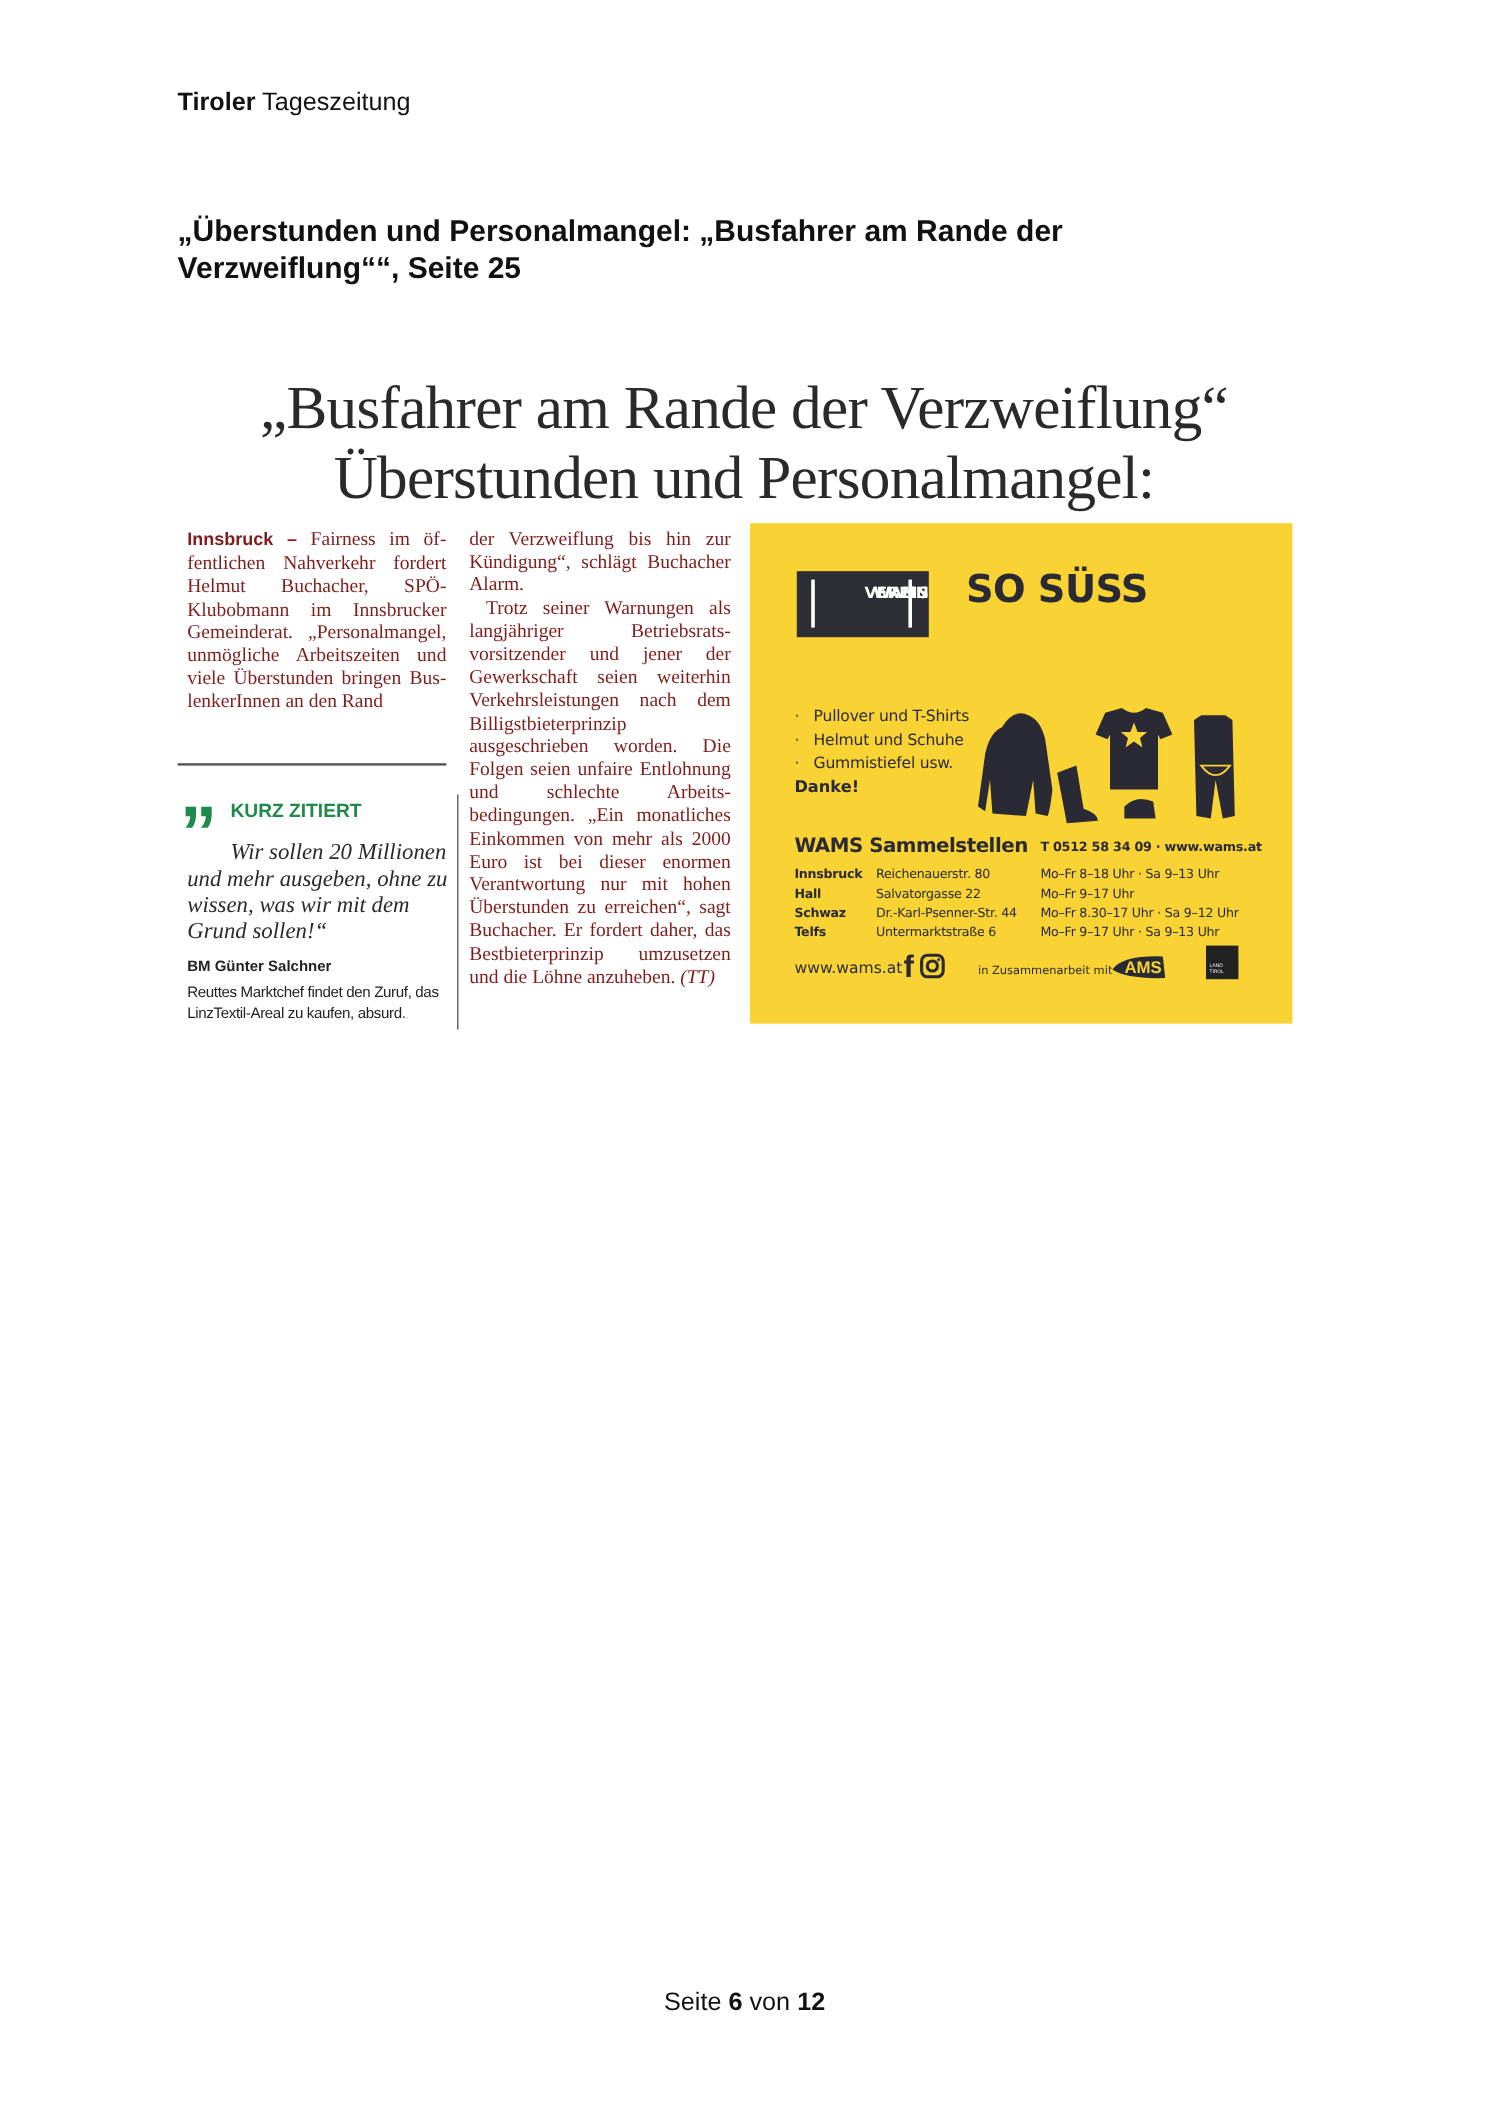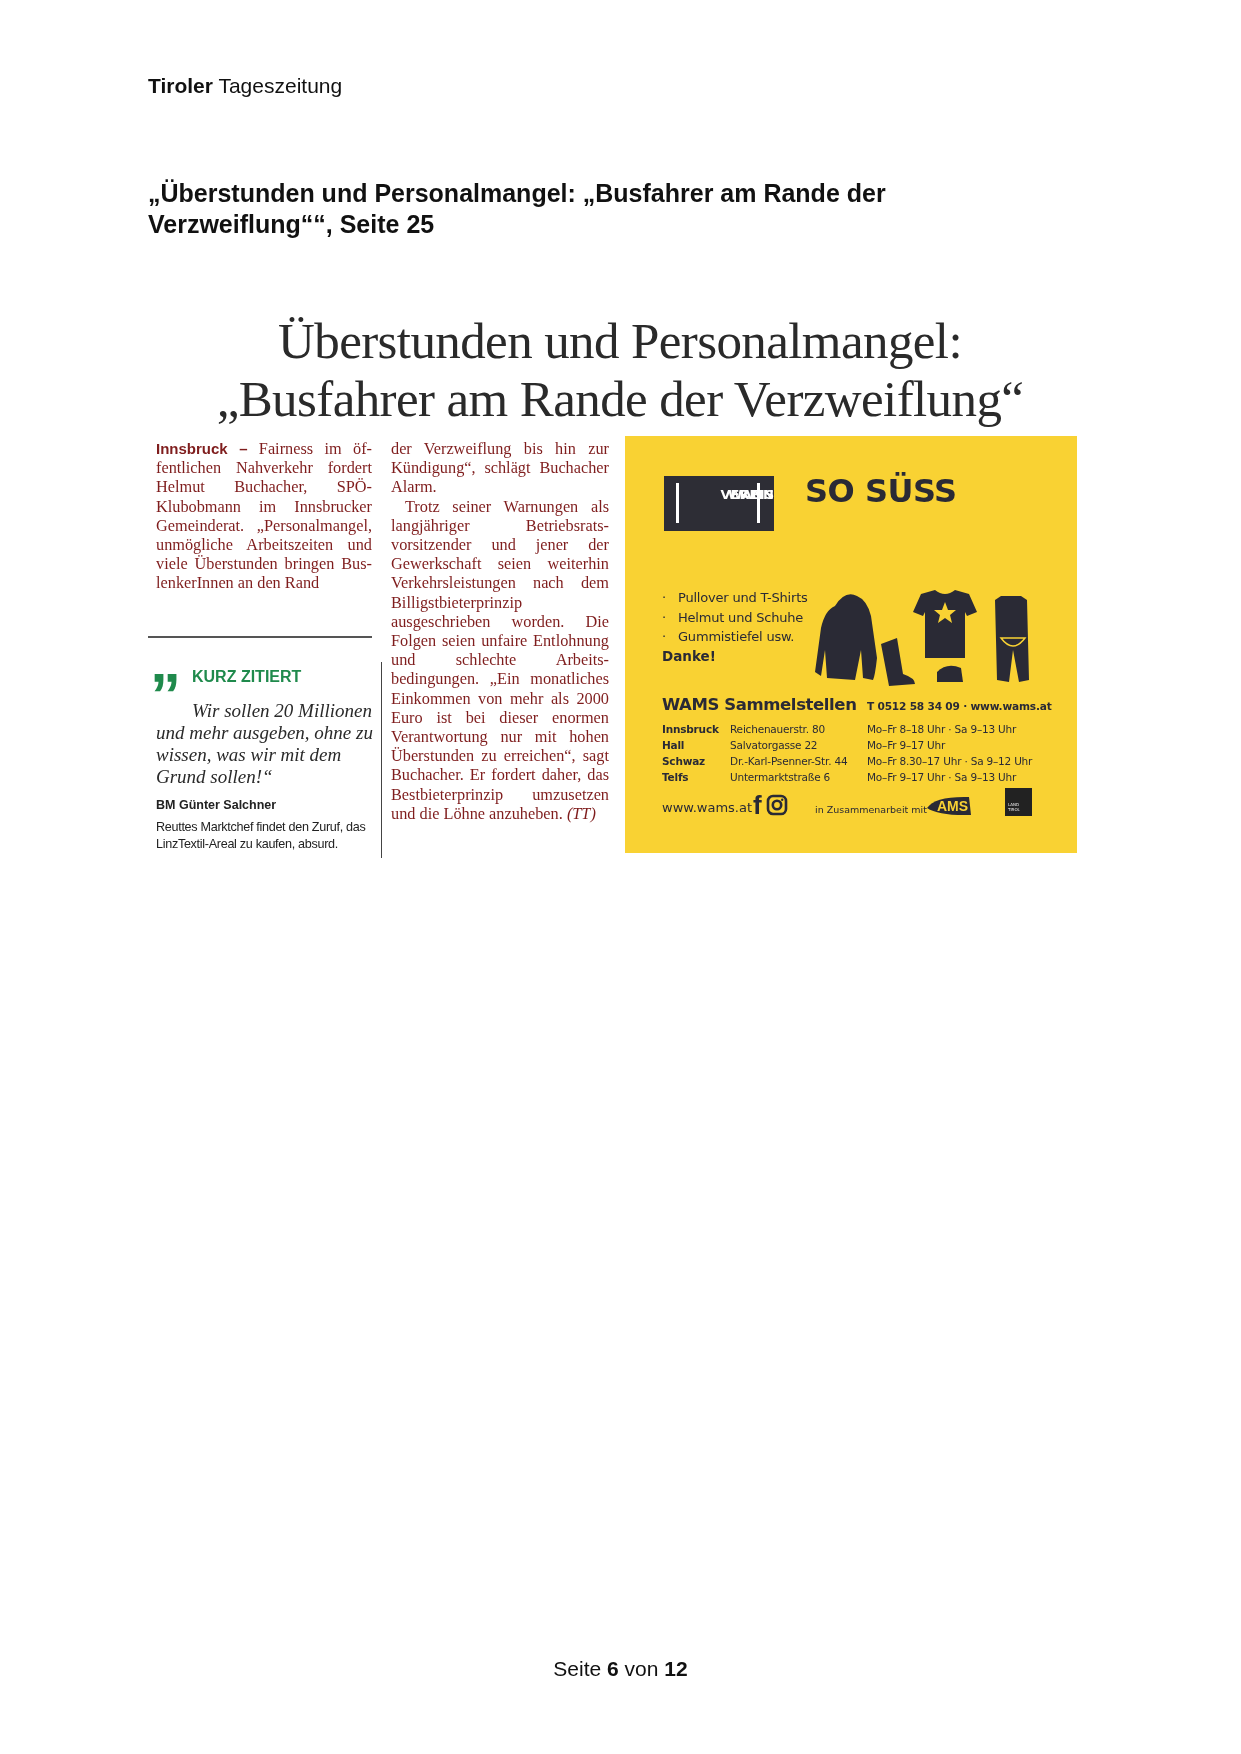--- a/index.html
+++ b/index.html
@@ -57,22 +57,22 @@
 </head>
 <body>
 
 <div class="hdr sans">
   <b>Tiroler</b><span> Tageszeitung</span>
 </div>
 
 <div class="doc-title sans">„Überstunden und Personalmangel: „Busfahrer am Rande der Verzweiflung““, Seite 25</div>
 
 <div class="clip-headline serif">
+  <div>„Busfahrer am Rande der Verzweiflung“</div>
   <div>Überstunden und Personalmangel:</div>
-  <div>„Busfahrer am Rande der Verzweiflung“</div>
 </div>
 
 <div class="col col1 serif">
   <p><span class="dateline">Innsbruck –</span><span> Fairness im öf­fentlichen Nahverkehr for­dert Helmut Buchacher, SPÖ-Klubobmann im Inns­brucker Gemeinderat. „Per­sonalmangel, unmögli­che Arbeitszeiten und viele Überstunden bringen Bus­lenkerInnen an den Rand</span></p>
 </div>
 
 <div class="rule-h"></div>
 <div class="rule-v"></div>
 
 <div class="quote-box">

